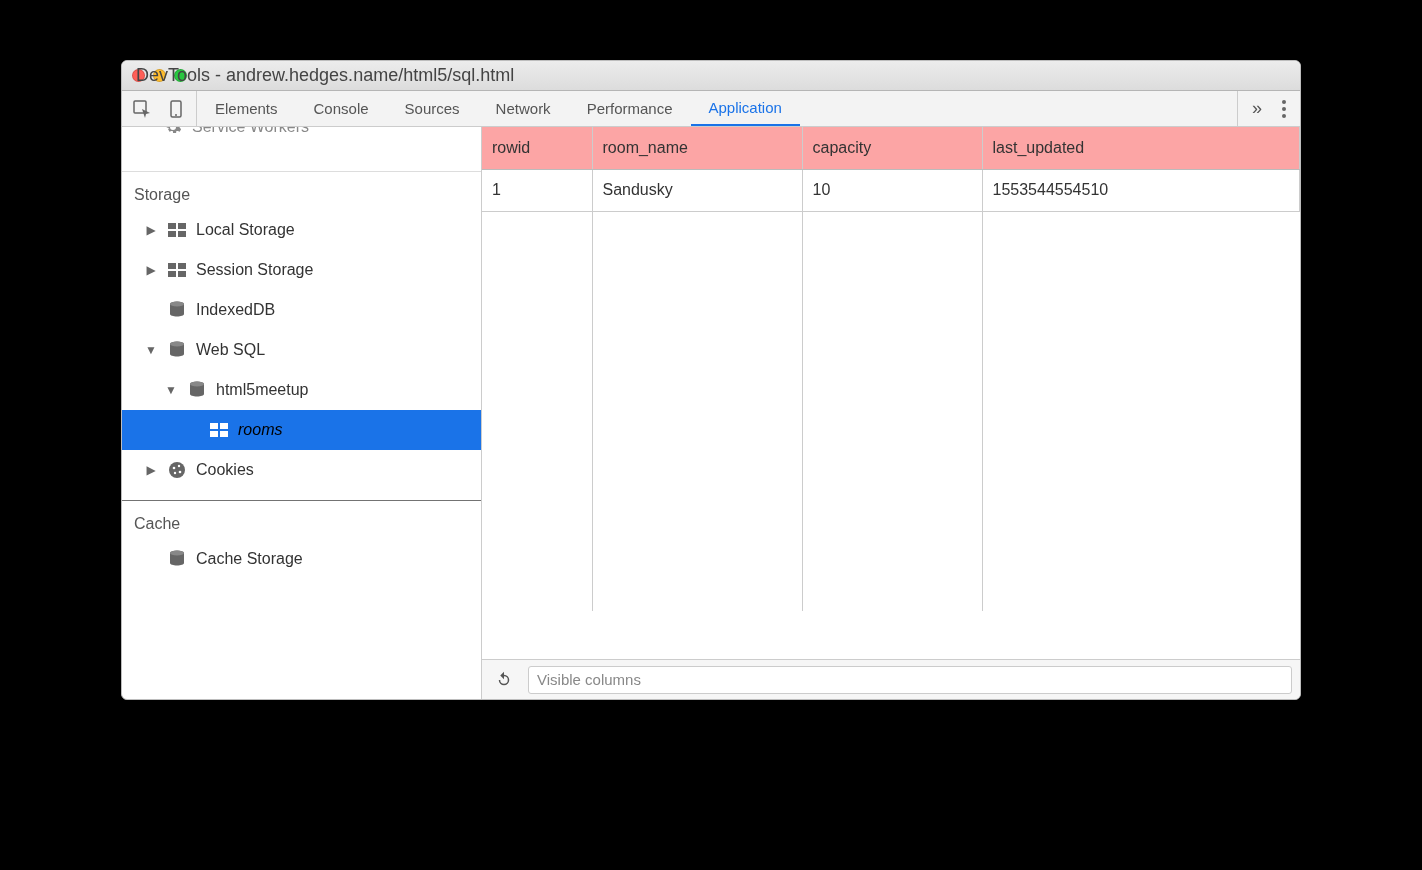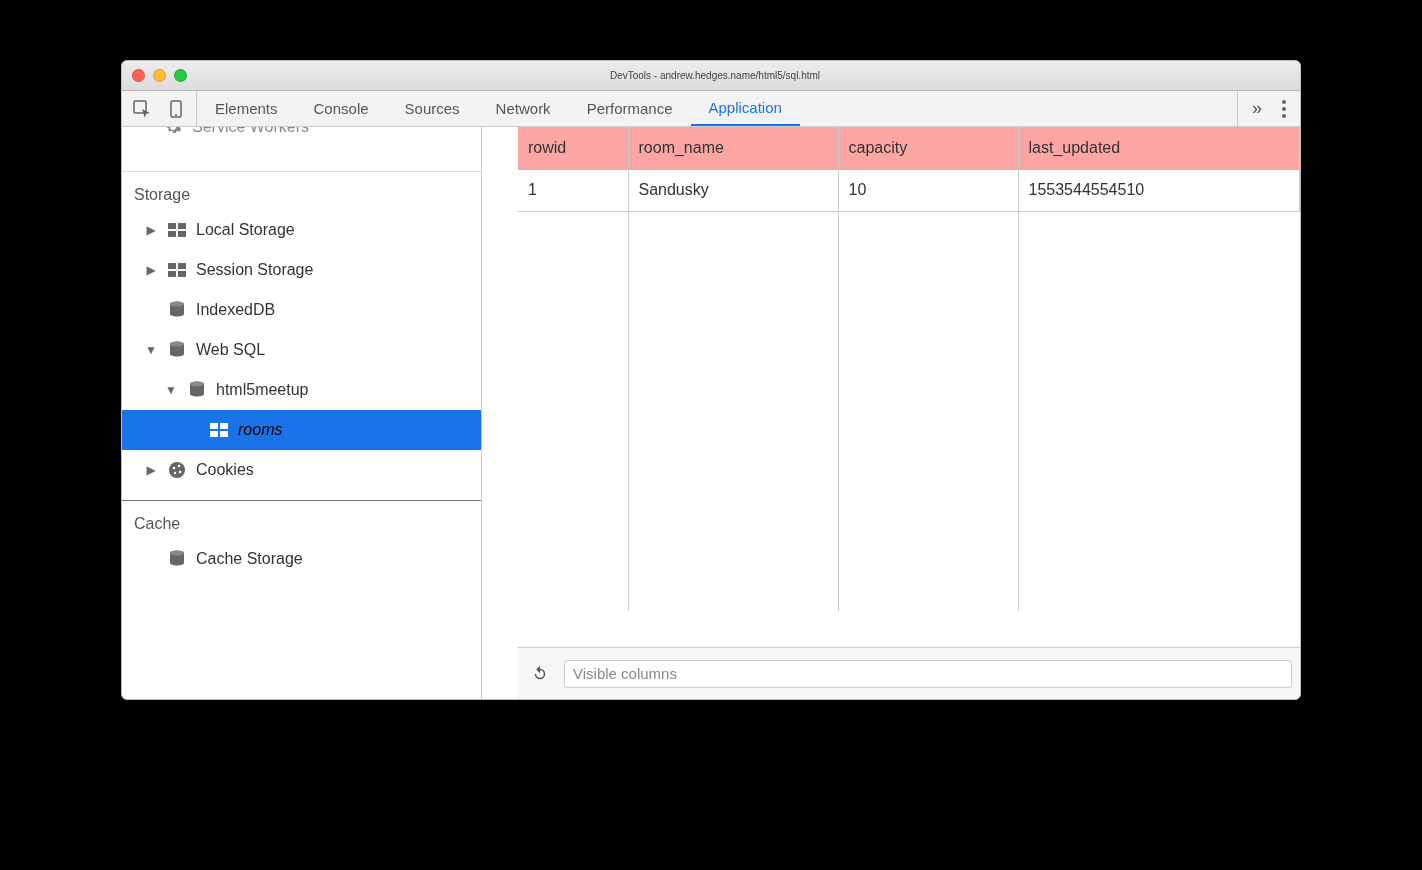--- a/index.html
+++ b/index.html
@@ -32,23 +32,23 @@
     padding: 0 10px;
     position: relative;
   }
   .traffic-lights { display: flex; gap: 8px; }
   .dot { width: 13px; height: 13px; border-radius: 50%; border: 0.5px solid rgba(0,0,0,0.15); }
   .dot.red { background: #ff5f57; }
   .dot.yellow { background: #febc2e; }
   .dot.green { background: #28c840; }
   .window-title {
     position: absolute;
-    left: 8px; right: 0;
-    text-align: center;
-    font-size: 10px;
+    left: 14px; right: 0;
+    text-align: left;
+    font-size: 18px;
     color: #444;
     pointer-events: none;
   }
   .toolbar {
     height: 36px;
     border-bottom: 1px solid #ccc;
     display: flex;
     align-items: stretch;
     background: #f3f3f3;
     font-size: 15px;
@@ -79,21 +79,20 @@
     display: flex;
     align-items: center;
     padding: 0 14px;
     gap: 20px;
     border-left: 1px solid #ccc;
   }
   .body {
     flex: 1;
     display: flex;
     overflow: hidden;
-    gap: 36px;
   }
   .sidebar {
     width: 360px;
     border-right: 1px solid #ccc;
     overflow: hidden;
     display: flex;
     flex-direction: column;
     font-size: 16px;
   }
   .sidebar-inner { padding-top: 0; }
@@ -153,21 +152,21 @@
     text-overflow: ellipsis;
     white-space: nowrap;
   }
   th { background: #fca5a5; border-bottom: 1px solid #bbb; }
   .col-rowid { width: 110px; }
   .col-room { width: 210px; }
   .col-cap { width: 180px; }
   .table-spacer { height: 400px; }
   .table-spacer td { border-bottom: none; vertical-align: top; }
   .bottom-bar {
-    height: 52px;
+    height: 40px;
     border-top: 1px solid #ccc;
     display: flex;
     align-items: center;
     padding: 0 8px;
     gap: 10px;
     background: #f6f6f6;
   }
   .refresh-btn {
     width: 28px; height: 28px;
     display:flex; align-items:center; justify-content:center;

